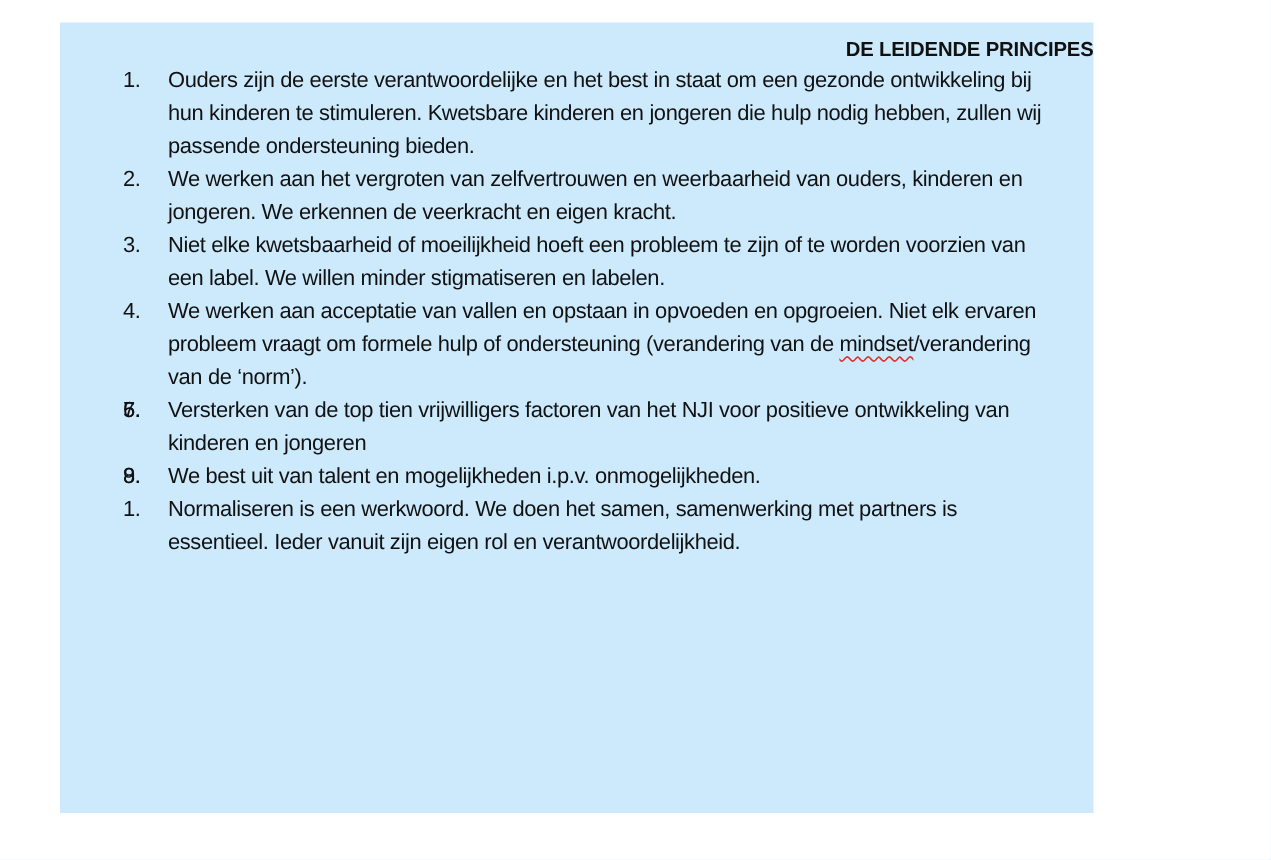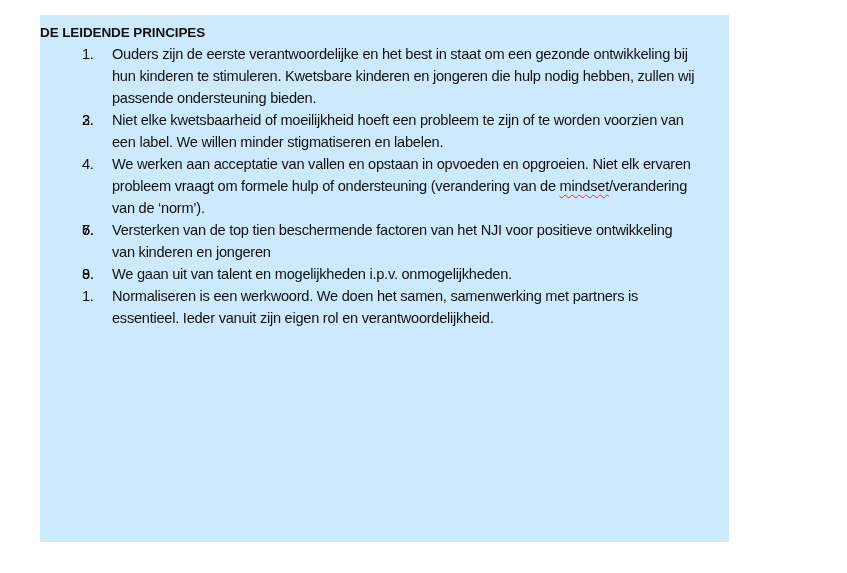--- a/index.html
+++ b/index.html
@@ -24,21 +24,21 @@
       height: 527px;
       background: #cdeafd;
       font-family: "Liberation Sans", sans-serif;
       color: #111111;
     }
     .title {
       position: absolute;
       left: 0;
       top: 8px;
       width: 689px;
-      text-align: left;
+      text-align: right;
       font-weight: bold;
       font-size: 13.5px;
       line-height: 20px;
       letter-spacing: -0.1px;
     }
     .list {
       position: absolute;
       left: 0;
       top: 28px;
       width: 689px;
@@ -72,45 +72,46 @@
   <div class="box">
     <div class="title">DE LEIDENDE PRINCIPES</div>
 
     <ol class="list">
       <li class="item">
         <span class="num">1.</span>
         <span>Ouders zijn de eerste verantwoordelijke en het best in staat om een gezonde ontwikkeling bij hun kinderen te stimuleren. Kwetsbare kinderen en jongeren die hulp nodig hebben, zullen wij passende ondersteuning bieden.</span>
       </li>
       <li class="item">
         <span class="num">2.</span>
+        <span>We werken aan het vergroten van zelfvertrouwen en weerbaarheid van ouders, kinderen en jongeren. We erkennen de veerkracht en eigen kracht.</span>
       </li>
       <li class="item">
         <span class="num">3.</span>
         <span>Niet elke kwetsbaarheid of moeilijkheid hoeft een probleem te zijn of te worden voorzien van een label. We willen minder stigmatiseren en labelen.</span>
       </li>
       <li class="item">
         <span class="num">4.</span>
         <span>We werken aan acceptatie van vallen en opstaan in opvoeden en opgroeien. Niet elk ervaren probleem vraagt om formele hulp of ondersteuning (verandering van de </span><span class="spell">mindset</span><span>/verandering van de ‘norm’).</span>
       </li>
       <li class="item">
         <span class="num">5.</span>
       </li>
       <li class="item">
         <span class="num">6.</span>
       </li>
       <li class="item">
         <span class="num">7.</span>
-        <span>Versterken van de top tien beschermende factoren van het NJI voor positieve ontwikkeling van kinderen en jongeren</span>
+        <span>Versterken van de top tien vrijwilligers factoren van het NJI voor positieve ontwikkeling van kinderen en jongeren</span>
       </li>
       <li class="item">
         <span class="num">8.</span>
       </li>
       <li class="item">
         <span class="num">9.</span>
-        <span>We gaan uit van talent en mogelijkheden i.p.v. onmogelijkheden.</span>
+        <span>We best uit van talent en mogelijkheden i.p.v. onmogelijkheden.</span>
       </li>
       <li class="item">
         <span class="num">1.</span>
         <span>Normaliseren is een werkwoord. We doen het samen, samenwerking met partners is essentieel. Ieder vanuit zijn eigen rol en verantwoordelijkheid.</span>
       </li>
     </ol>
   </div>
 </div>
 
 </body></html>

